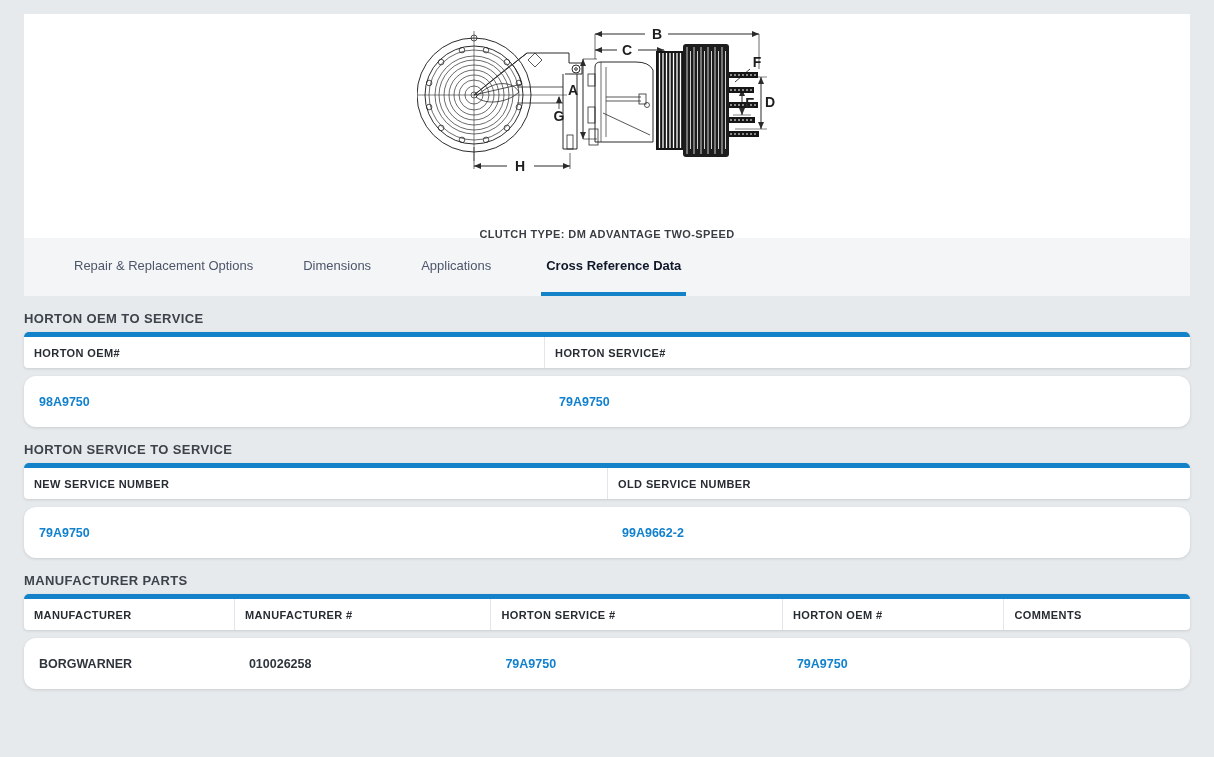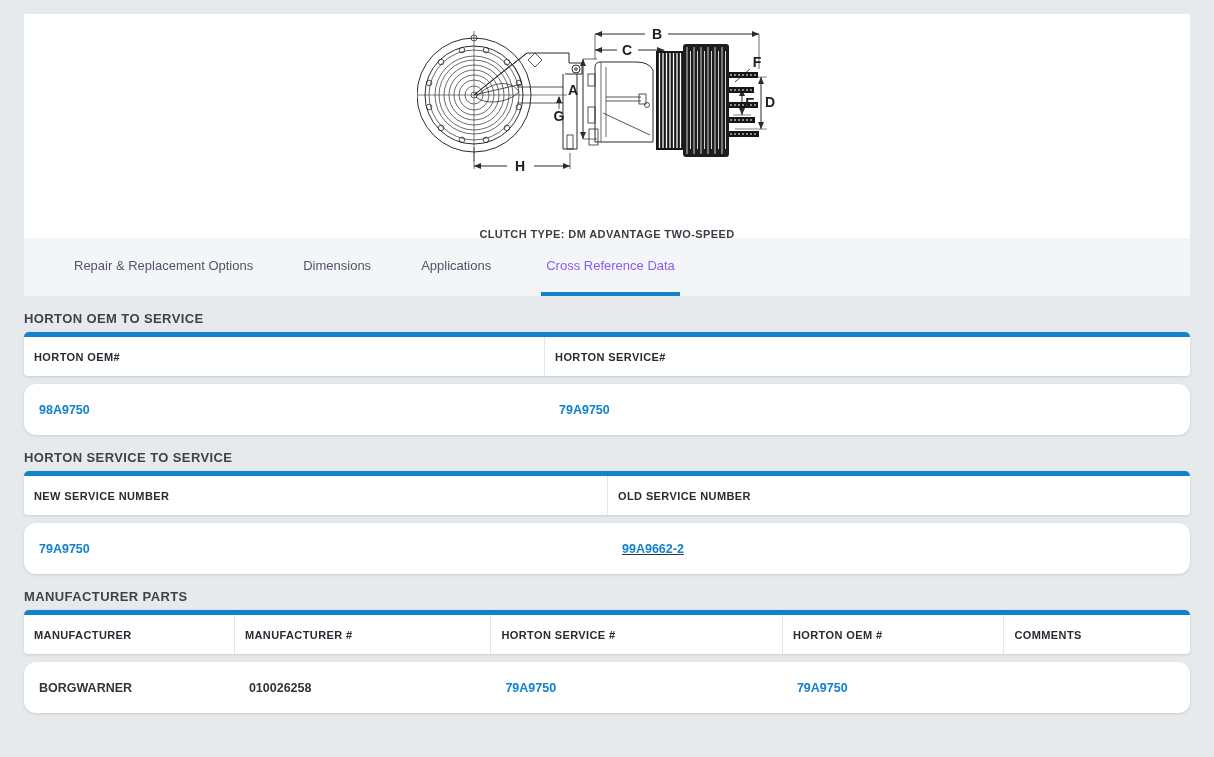--- a/index.html
+++ b/index.html
@@ -3,25 +3,25 @@
 <meta charset="utf-8">
 <style>
   html,body{margin:0;padding:0}
   body{width:1214px;height:757px;background:#e7eaec;font-family:"Liberation Sans",sans-serif;overflow:hidden}
   .page{padding:14px 24px 0}
   .panel{background:#fff;height:224px;display:flex;flex-direction:column;align-items:center}
   .diagram{margin-top:3px}
   .caption{margin-top:39px;font-size:11px;font-weight:700;letter-spacing:.4px;color:#3a3e44}
   .tabs{height:58px;background:#f4f5f7;display:flex;align-items:stretch;padding-left:50px}
   .tab{display:flex;align-items:center;margin-right:50px;font-size:13px;color:#4c566a;border-bottom:4px solid transparent;box-sizing:border-box;cursor:pointer;white-space:nowrap}
-  .tab.active{color:#8b5cf6;font-weight:400;border-bottom-color:#1482c8;padding:0 5px}
+  .tab.active{color:#0f172a;font-weight:700;border-bottom-color:#1482c8;padding:0 5px}
   .section{margin-top:15px}
   .section-title{font-size:13px;font-weight:700;color:#3c434b;letter-spacing:.4px;margin-bottom:6px}
   .card{background:#fff;border-radius:12px;box-shadow:0 1px 3px rgba(50,55,60,.16)}
-  .thead{height:44px;border-top:5px solid #1482c8;box-sizing:border-box;display:flex;align-items:center;border-radius:5px 5px 4px 4px}
+  .thead{height:36px;border-top:5px solid #1482c8;box-sizing:border-box;display:flex;align-items:center;border-radius:5px 5px 4px 4px}
   .trow{height:51px;margin-top:8px;display:flex;align-items:center}
   .th{font-size:11px;font-weight:700;color:#272c33;letter-spacing:.4px;padding:0 10px;box-sizing:border-box;align-self:stretch;display:flex;align-items:center;white-space:nowrap}
   .th+.th{border-left:1px solid #e2e5e9}
   .td{font-size:12.5px;font-weight:700;color:#30353d;padding:0 15px;box-sizing:border-box;white-space:nowrap}
   .td a.part-link{color:#1181ce;text-decoration:none;cursor:pointer}
   .dim-label{font-size:14px;font-weight:700;fill:#1d1d1d;text-anchor:middle;font-family:"Liberation Sans",sans-serif}
 </style>
 </head>
 <body>
 
@@ -208,21 +208,21 @@
         </div>
       </div>
       <div class="section">
         <div class="section-title">HORTON SERVICE TO SERVICE</div>
         <div class="thead card">
           <div class="th" style="width: 50%;">NEW SERVICE NUMBER</div>
           <div class="th" style="width: 50%;">OLD SERVICE NUMBER</div>
         </div>
         <div class="trow card">
           <div class="td" style="width: 50%;"><a class="part-link">79A9750</a></div>
-          <div class="td" style="width: 50%; text-decoration: underline;"><a class="part-link">99A9662-2</a></div>
+          <div class="td" style="width: 50%;"><a class="part-link">99A9662-2</a></div>
         </div>
       </div>
       <div class="section">
         <div class="section-title">MANUFACTURER PARTS</div>
         <div class="thead card">
           <div class="th" style="width: 18%;">MANUFACTURER</div>
           <div class="th" style="width: 22%;">MANUFACTURER #</div>
           <div class="th" style="width: 25%;">HORTON SERVICE #</div>
           <div class="th" style="width: 19%;">HORTON OEM #</div>
           <div class="th" style="width: 16%;">COMMENTS</div>

